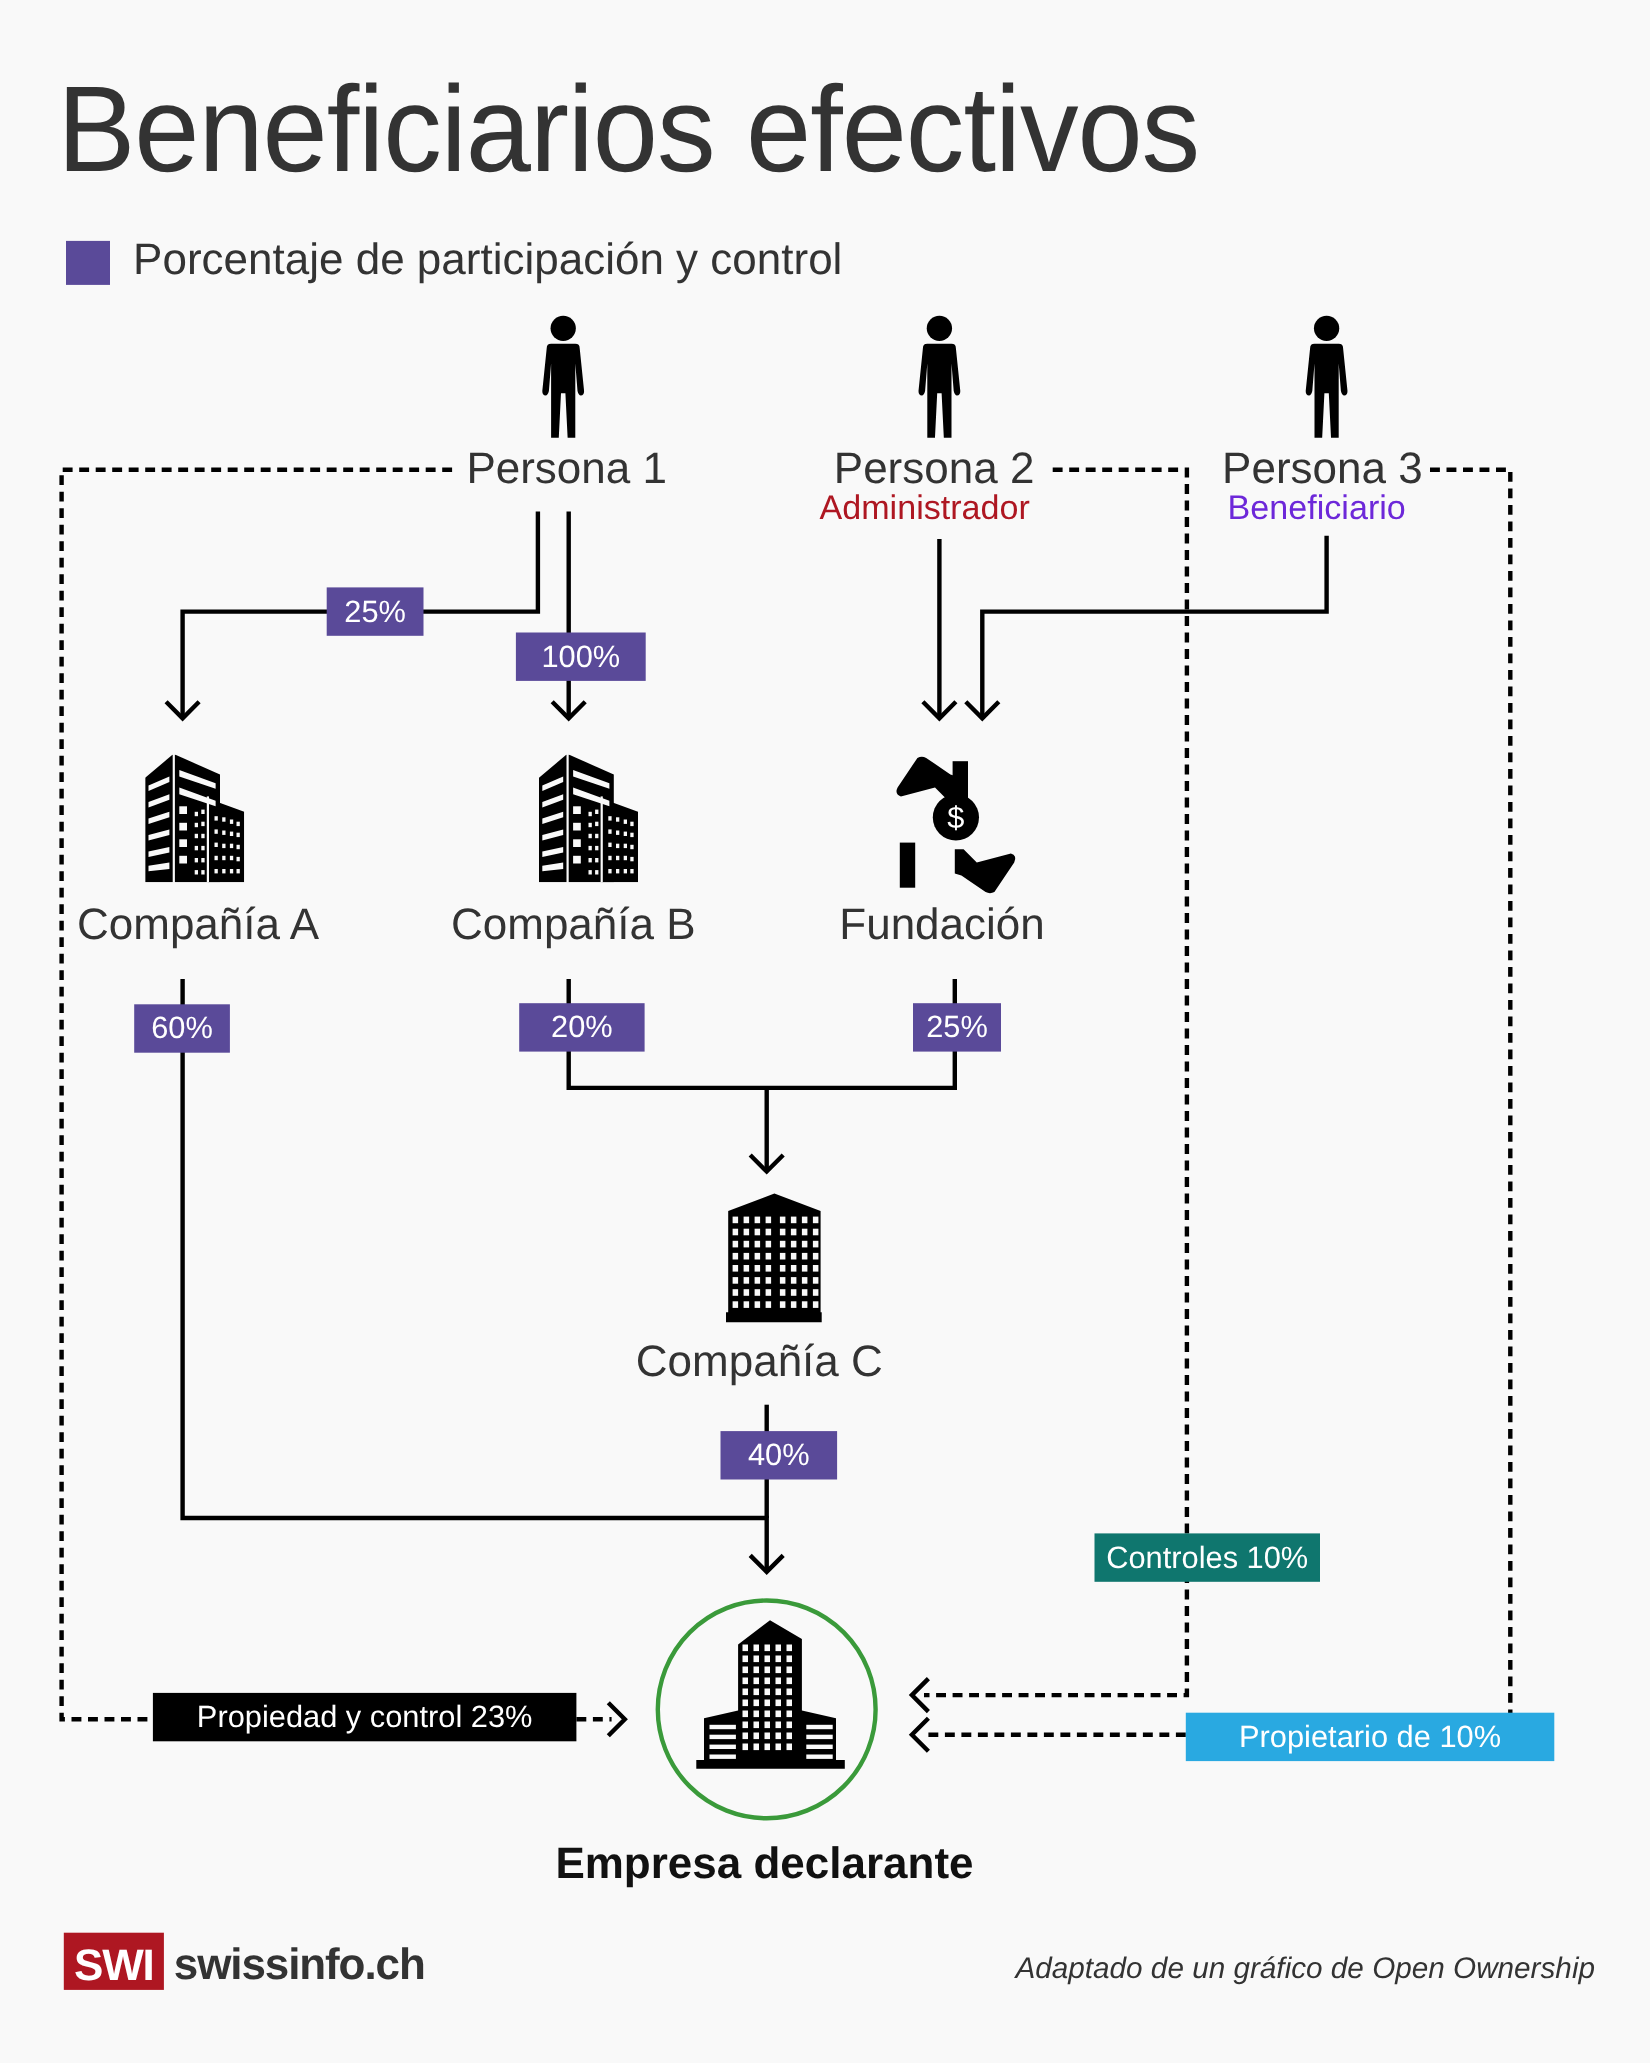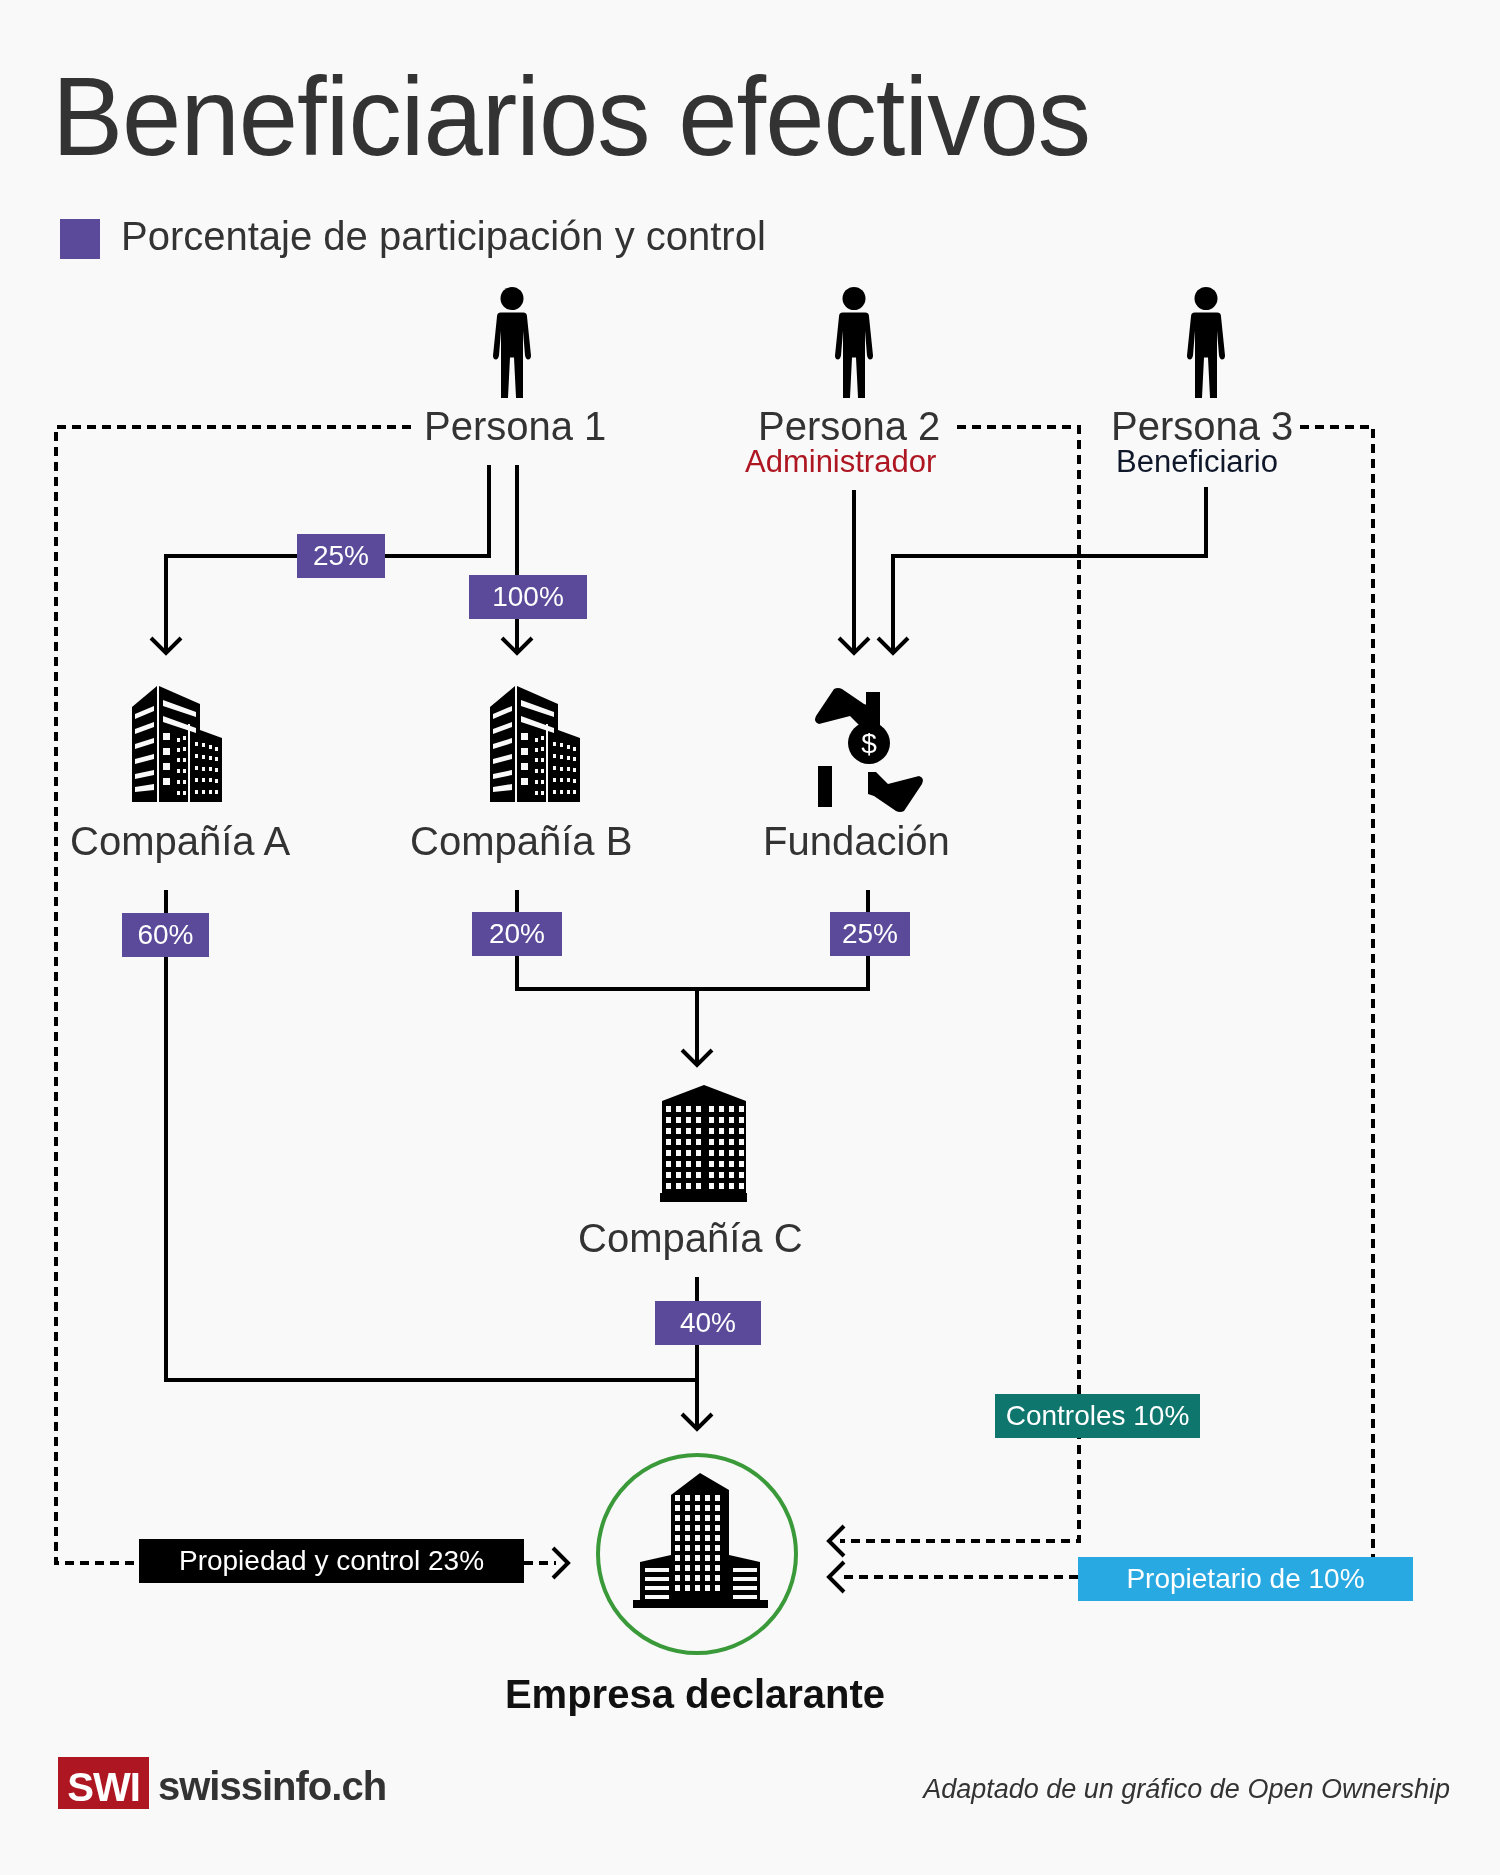--- a/index.html
+++ b/index.html
@@ -273,32 +273,32 @@
   </svg>
 
   <div id="title" class="abs">Beneficiarios efectivos</div>
   <div id="legend-swatch" class="abs" style="background: rgb(90, 74, 153);"></div>
   <div id="legend-label" class="abs">Porcentaje de participación y control</div>
 
   <div class="abs person-name" style="left:424px; top:406px;">Persona 1</div>
   <div class="abs person-name" style="left:758px; top:406px;">Persona 2</div>
   <div class="abs role" style="left:745px; top:446px; color:#ae1722;">Administrador</div>
   <div class="abs person-name" style="left:1111px; top:406px;">Persona 3</div>
-  <div class="abs role" style="left:1116px; top:446px; color:#0f172a;">Beneficiario</div>
+  <div class="abs role" style="left:1116px; top:446px; color:#6d28d9;">Beneficiario</div>
 
   <div class="abs entity-name" style="left:70px; top:821px;">Compañía A</div>
   <div class="abs entity-name" style="left:410px; top:821px;">Compañía B</div>
   <div class="abs entity-name" style="left:763px; top:821px;">Fundación</div>
   <div class="abs entity-name" style="left:578px; top:1218px;">Compañía C</div>
   <div id="empresa-name" class="abs">Empresa declarante</div>
 
   <div class="abs pct" style="left:297px; top:534px; width:88px;">25%</div>
   <div class="abs pct" style="left:469px; top:575px; width:118px;">100%</div>
   <div class="abs pct" style="left:122px; top:913px; width:87px;">60%</div>
-  <div class="abs pct" style="left:472px; top:912px; width:90px;">20%</div>
+  <div class="abs pct" style="left:472px; top:912px; width:114px;">20%</div>
   <div class="abs pct" style="left:830px; top:912px; width:80px;">25%</div>
   <div class="abs pct" style="left:655px; top:1301px; width:106px;">40%</div>
 
   <div class="abs tag" style="left:139px; top:1539px; width:385px; background:#000000;">Propiedad y control 23%</div>
   <div class="abs tag" style="left:963px; top:1394px; width:205px; background:#0f766e;margin-left:32px;">Controles 10%</div>
   <div class="abs tag" style="left:1078px; top:1557px; width:335px; background:#29a9e1;">Propietario de 10%</div>
 
   <div id="swi-logo" class="abs">SWI</div>
   <div id="swi-site" class="abs">swissinfo.ch</div>
   <div id="credit" class="abs">Adaptado de un gráfico de Open Ownership</div>

